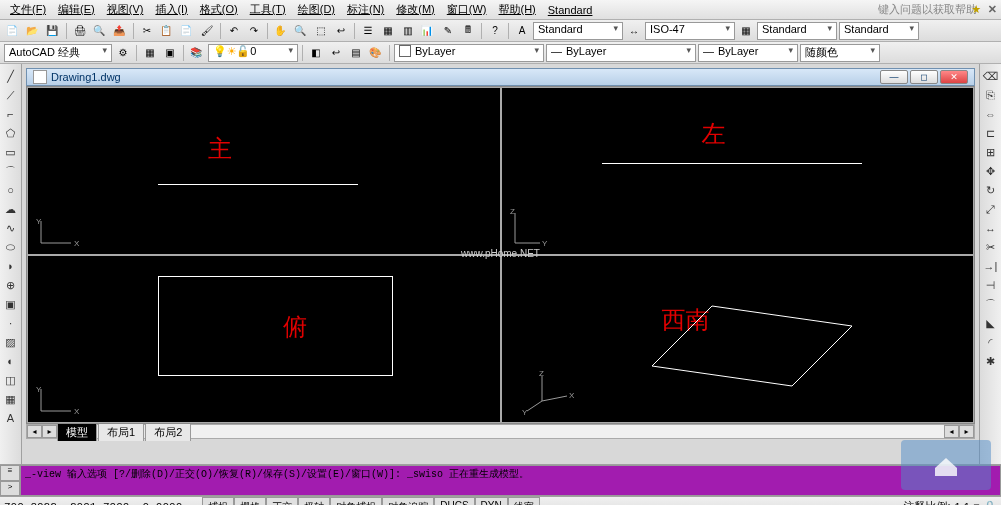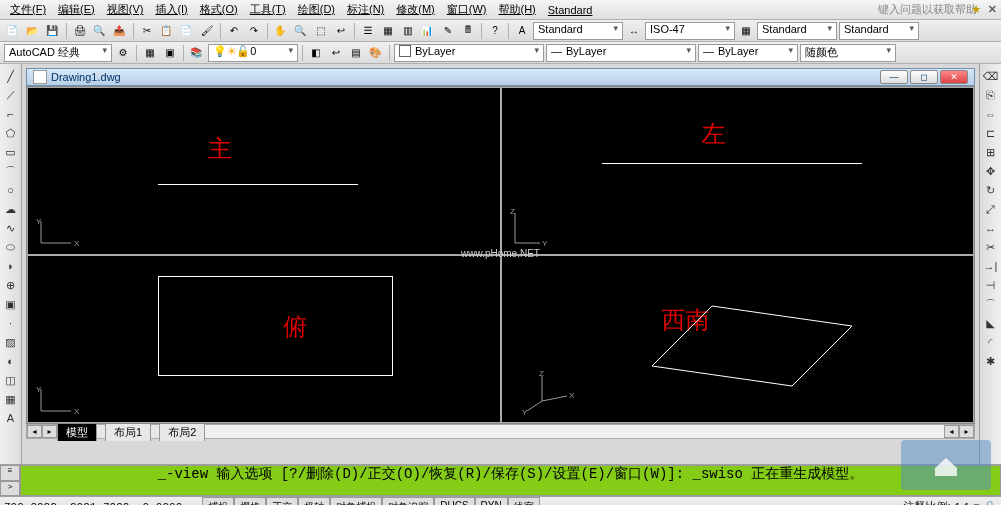--- a/index.html
+++ b/index.html
@@ -28,28 +28,28 @@
 .win-btn.close { background: linear-gradient(#f88, #d44); color: #fff; }
 .viewport-grid { position: relative; background: #000; border: 1px solid #888; height: 338px; display: grid; grid-template-columns: 1fr 1fr; grid-template-rows: 1fr 1fr; }
 .viewport { position: relative; border: 1px solid #aaa; overflow: hidden; }
 .vp-label { position: absolute; font-family: SimSun, serif; font-size: 24px; color: #e00000; font-weight: 400; }
 .vp-line { position: absolute; background: #fff; height: 1px; }
 .vp-rect { position: absolute; border: 1px solid #fff; }
 .axis { position: absolute; }
 .watermark { position: absolute; left: 50%; top: 50%; transform: translate(-50%, -60%); color: #ccc; font-size: 10px; font-family: Arial; z-index: 5; }
 .scroll-h { height: 15px; background: #e8e8e8; border: 1px solid #aaa; display: flex; align-items: center; }
 .scroll-h .arrow { width: 15px; height: 13px; background: #ddd; border: 1px solid #999; text-align: center; font-size: 8px; line-height: 11px; }
-.tabs { display: flex; gap: 8px; font-size: 11px; }
+.tabs { display: flex; gap: 1px; font-size: 11px; }
 .tab { padding: 1px 8px; background: #e8e8e8; border: 1px solid #999; border-bottom: none; }
 .tab.active { background: #000; color: #fff; }
 .scroll-track { flex: 1; background: #f0f0f0; height: 13px; position: relative; }
 .command-area { height: 32px; background: #f0f0f0; border-top: 1px solid #a0a0a0; display: flex; }
 .cmd-left { width: 20px; display: flex; flex-direction: column; }
 .cmd-left .cmd-btn { flex: 1; border: 1px solid #999; background: #ddd; font-size: 8px; text-align: center; }
-.cmd-text { flex: 1; background: #84cc16; border: 1px solid #999; padding: 2px 4px; font-family: "Courier New", monospace; font-size: 14px; line-height: 13px; overflow: hidden; text-align: center; }
+.cmd-text { flex: 1; background: #a21caf; border: 1px solid #999; padding: 2px 4px; font-family: "Courier New", monospace; font-size: 10px; line-height: 13px; overflow: hidden; }
 .status-bar { height: 20px; background: linear-gradient(#f0f0f0, #dcdcdc); border-top: 1px solid #a0a0a0; display: flex; align-items: center; padding: 0 4px; font-size: 11px; }
 .status-bar .coords { font-family: "Courier New", monospace; margin-right: 20px; }
 .status-toggles { display: flex; gap: 0; }
 .status-toggle { padding: 2px 5px; border: 1px solid #999; background: #e0e0e0; font-size: 10px; }
 .status-right { margin-left: auto; display: flex; align-items: center; gap: 4px; }
 .logo-overlay { position: absolute; right: 10px; bottom: 15px; width: 90px; height: 50px; background: rgba(80, 140, 200, 0.5); border-radius: 4px; display: flex; align-items: center; justify-content: center; color: #fff; font-size: 16px; font-weight: bold; z-index: 20; }
 svg { overflow: visible; }
 </style>
 </head>
 <body>
@@ -147,21 +147,21 @@
       <span>ByLayer</span>
     </div>
   <div class="combo" style="width:150px">
       <span style="margin-right:4px">—</span>
       <span>ByLayer</span>
     </div>
   <div class="combo" style="width:100px">
       <span style="margin-right:4px">—</span>
       <span>ByLayer</span>
     </div>
-  <div class="combo" style="width:96px">
+  <div class="combo" style="width:80px">
       <span>随颜色</span>
     </div>
 </div>
 
 <div class="main-area">
   <div class="left-toolbox">
     <div class="tool-icon">╱</div>
     <div class="tool-icon">⟋</div>
     <div class="tool-icon">⌐</div>
     <div class="tool-icon">⬠</div>

